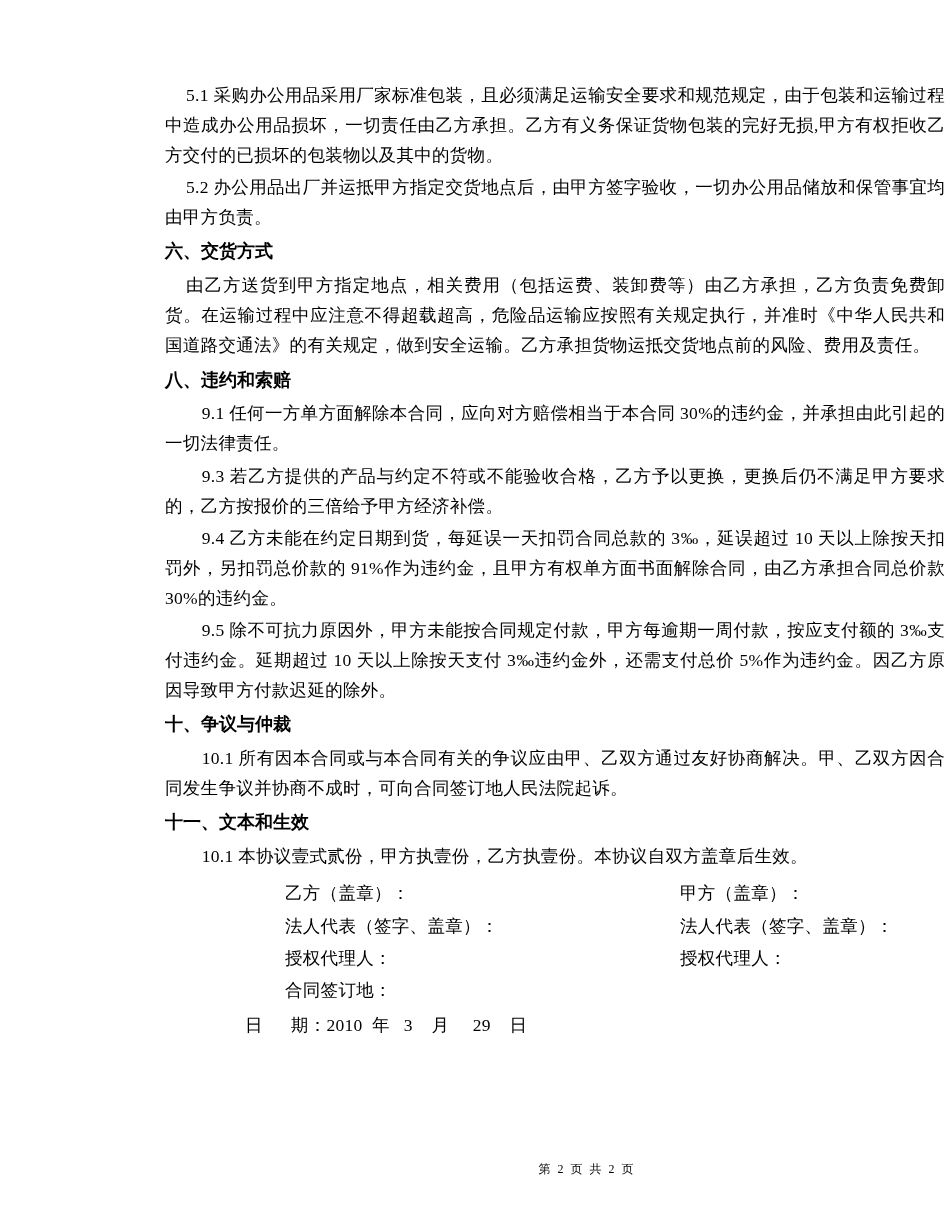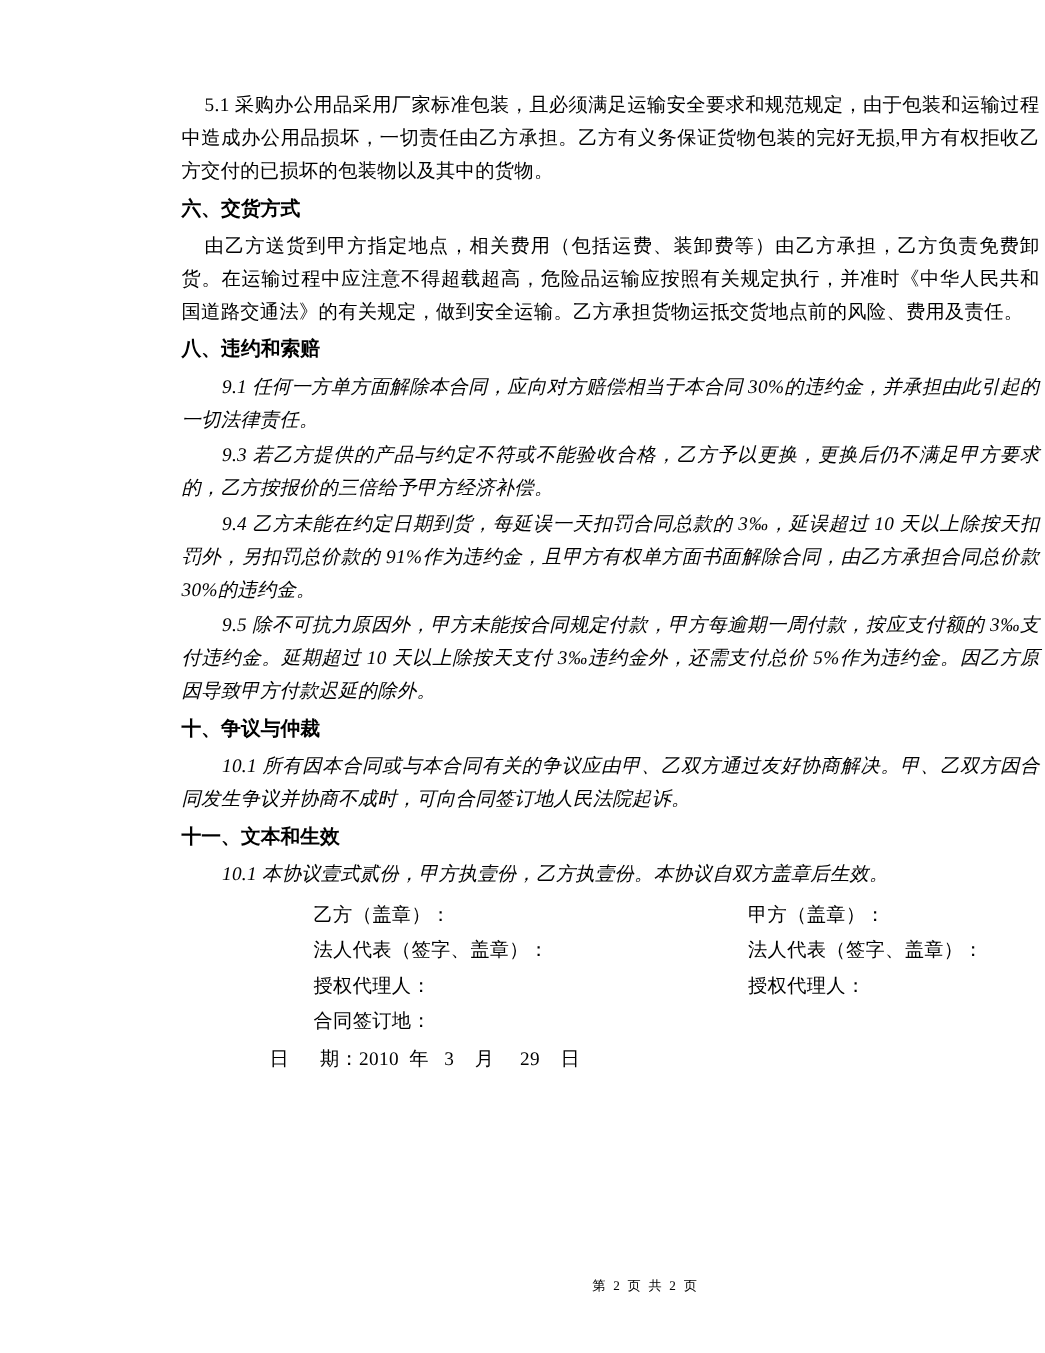--- a/index.html
+++ b/index.html
@@ -16,21 +16,21 @@
   }
   .content { width: 780px; }
   p.body {
     font-size: 17.5px;
     line-height: 1.72;
     margin: 0 0 2px 0;
     text-align: justify;
     letter-spacing: 0.3px;
   }
   p.indent-1 { text-indent: 1.2em; }
-  p.indent-2 { text-indent: 2.1em; font-style: italic; }
+  p.indent-2 { text-indent: 2.1em; }
   h2.heading {
     font-family: Liberation Sans, sans-serif;
     font-size: 18px;
     font-weight: bold;
     line-height: 1.6;
     margin: 5px 0 4px 0;
   }
   .sig-block { margin-top: 6px; }
   .sig-row {
     display: grid;
@@ -58,20 +58,21 @@
     font-family: "Liberation Serif", "DejaVu Serif", serif;
   }
 </style>
 </head>
 <body>
 
 <div class="page">
   <div class="content">
 
     <p class="body indent-1">5.1 采购办公用品采用厂家标准包装，且必须满足运输安全要求和规范规定，由于包装和运输过程中造成办公用品损坏，一切责任由乙方承担。乙方有义务保证货物包装的完好无损,甲方有权拒收乙方交付的已损坏的包装物以及其中的货物。</p>
+    <p class="body indent-1">5.2 办公用品出厂并运抵甲方指定交货地点后，由甲方签字验收，一切办公用品储放和保管事宜均由甲方负责。</p>
 
     <h2 class="heading">六、交货方式</h2>
     <p class="body indent-1">由乙方送货到甲方指定地点，相关费用（包括运费、装卸费等）由乙方承担，乙方负责免费卸货。在运输过程中应注意不得超载超高，危险品运输应按照有关规定执行，并准时《中华人民共和国道路交通法》的有关规定，做到安全运输。乙方承担货物运抵交货地点前的风险、费用及责任。</p>
 
     <h2 class="heading">八、违约和索赔</h2>
     <p class="body indent-2">9.1 任何一方单方面解除本合同，应向对方赔偿相当于本合同 30%的违约金，并承担由此引起的一切法律责任。</p>
     <p class="body indent-2">9.3 若乙方提供的产品与约定不符或不能验收合格，乙方予以更换，更换后仍不满足甲方要求的，乙方按报价的三倍给予甲方经济补偿。</p>
     <p class="body indent-2">9.4 乙方未能在约定日期到货，每延误一天扣罚合同总款的 3‰，延误超过 10 天以上除按天扣罚外，另扣罚总价款的 91%作为违约金，且甲方有权单方面书面解除合同，由乙方承担合同总价款 30%的违约金。</p>
     <p class="body indent-2">9.5 除不可抗力原因外，甲方未能按合同规定付款，甲方每逾期一周付款，按应支付额的 3‰支付违约金。延期超过 10 天以上除按天支付 3‰违约金外，还需支付总价 5%作为违约金。因乙方原因导致甲方付款迟延的除外。</p>
 

